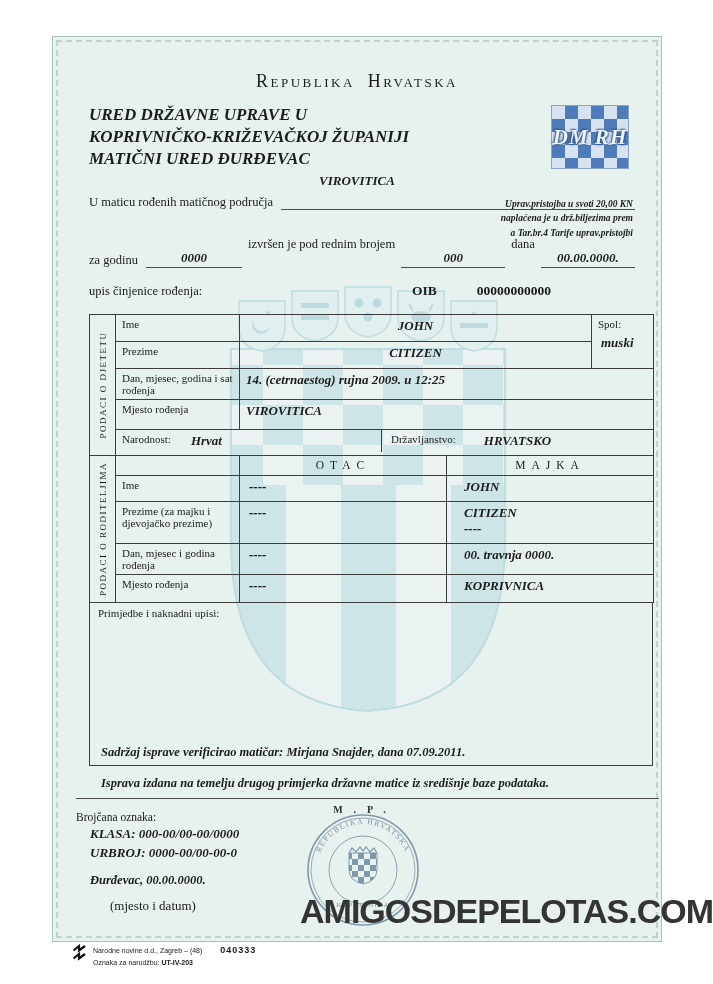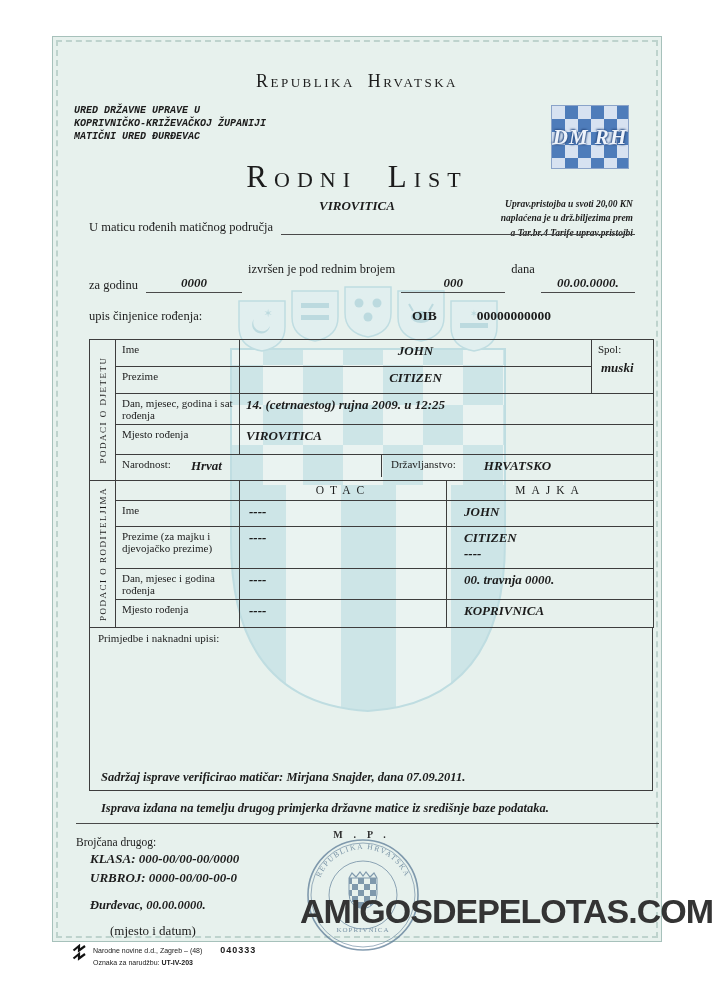--- a/index.html
+++ b/index.html
@@ -19,22 +19,22 @@
   }
   .cert::before {
     content:""; position:absolute; inset:3px;
     border: 2px dashed #bed3cd; pointer-events:none;
   }
   .arms { position:absolute; left:170px; top:248px; opacity:.55; z-index:0; }
   .content { position:relative; z-index:1; height:100%; }
 
   .country { text-align:center; margin-top:34px; font-size:18px;
     font-variant: small-caps; letter-spacing:2.5px; word-spacing:6px; }
-  .office { margin:12px 0 0 21px; font-weight:bold; font-style:italic;
-    font-size:10px; line-height:1.3;font-family:Liberation Mono, monospace; }
+  .office { margin:12px 0 0 36px; font-weight:bold; font-style:italic;
+    font-size:17px; line-height:1.3; }
   .logo { position:absolute; right:32px; top:34px; width:78px; height:64px;
     background: conic-gradient(#4e7cba 25%, #d7e2f1 0 50%, #4e7cba 0 75%, #d7e2f1 0) 0 0/26px 26px;
     border:1px solid #8aa3c9; }
   .logo .txt { position:absolute; inset:0; display:flex; align-items:center; justify-content:center;
     font-style:italic; font-weight:bold; font-size:21px; color:#eef3fb; letter-spacing:1px;
     text-shadow: 1px 1px 2px #2c4f86, -1px -1px 2px #2c4f86; }
   .fee { position:absolute; right:28px; top:126px; width:186px;
     font-size:9.5px; font-weight:bold; font-style:italic; text-align:right; line-height:1.5; }
 
   .doc-title { text-align:center; margin-top:16px; font-size:31px;
@@ -165,21 +165,20 @@
     <div class="logo">
       <div class="txt">DM RH</div>
     </div>
 
     <div class="fee">
       <div>Uprav.pristojba u svoti 20,00 KN</div>
       <div>naplaćena je u drž.biljezima prem</div>
       <div>a Tar.br.4 Tarife uprav.pristojbi</div>
     </div>
 
-    <div class="doc-title">Rodni List</div>
     <div class="reg-place">VIROVITICA</div>
 
     <div class="lineA">
       <span>U maticu rođenih matičnog područja</span>
       <span class="fill">
           <i></i>
         </span>
     </div>
 
     <div class="lineB">
@@ -298,21 +297,21 @@
     <div class="remarks">
       <div class="rlabel">Primjedbe i naknadni upisi:</div>
       <div class="verified">Sadržaj isprave verificirao matičar: Mirjana Snajder, dana 07.09.2011.</div>
     </div>
 
     <div class="issued">Isprava izdana na temelju drugog primjerka državne matice iz središnje baze podataka.</div>
     <div class="divider"></div>
 
     <div class="footer">
       <div class="fl">
-        <div class="code-label">Brojčana drugog:</div>
+        <div class="code-label">Brojčana oznaka:</div>
         <div class="klasa">KLASA: 000-00/00-00/0000</div>
         <div class="urbroj">URBROJ: 0000-00/00-00-0</div>
         <div class="pdate">Đurđevac, 00.00.0000.</div>
         <div class="pcaption">(mjesto i datum)</div>
       </div>
 
       <div class="mp">M.P.</div>
 
       <svg class="stamp" width="118" height="118" viewBox="0 0 118 118">
         <defs>

